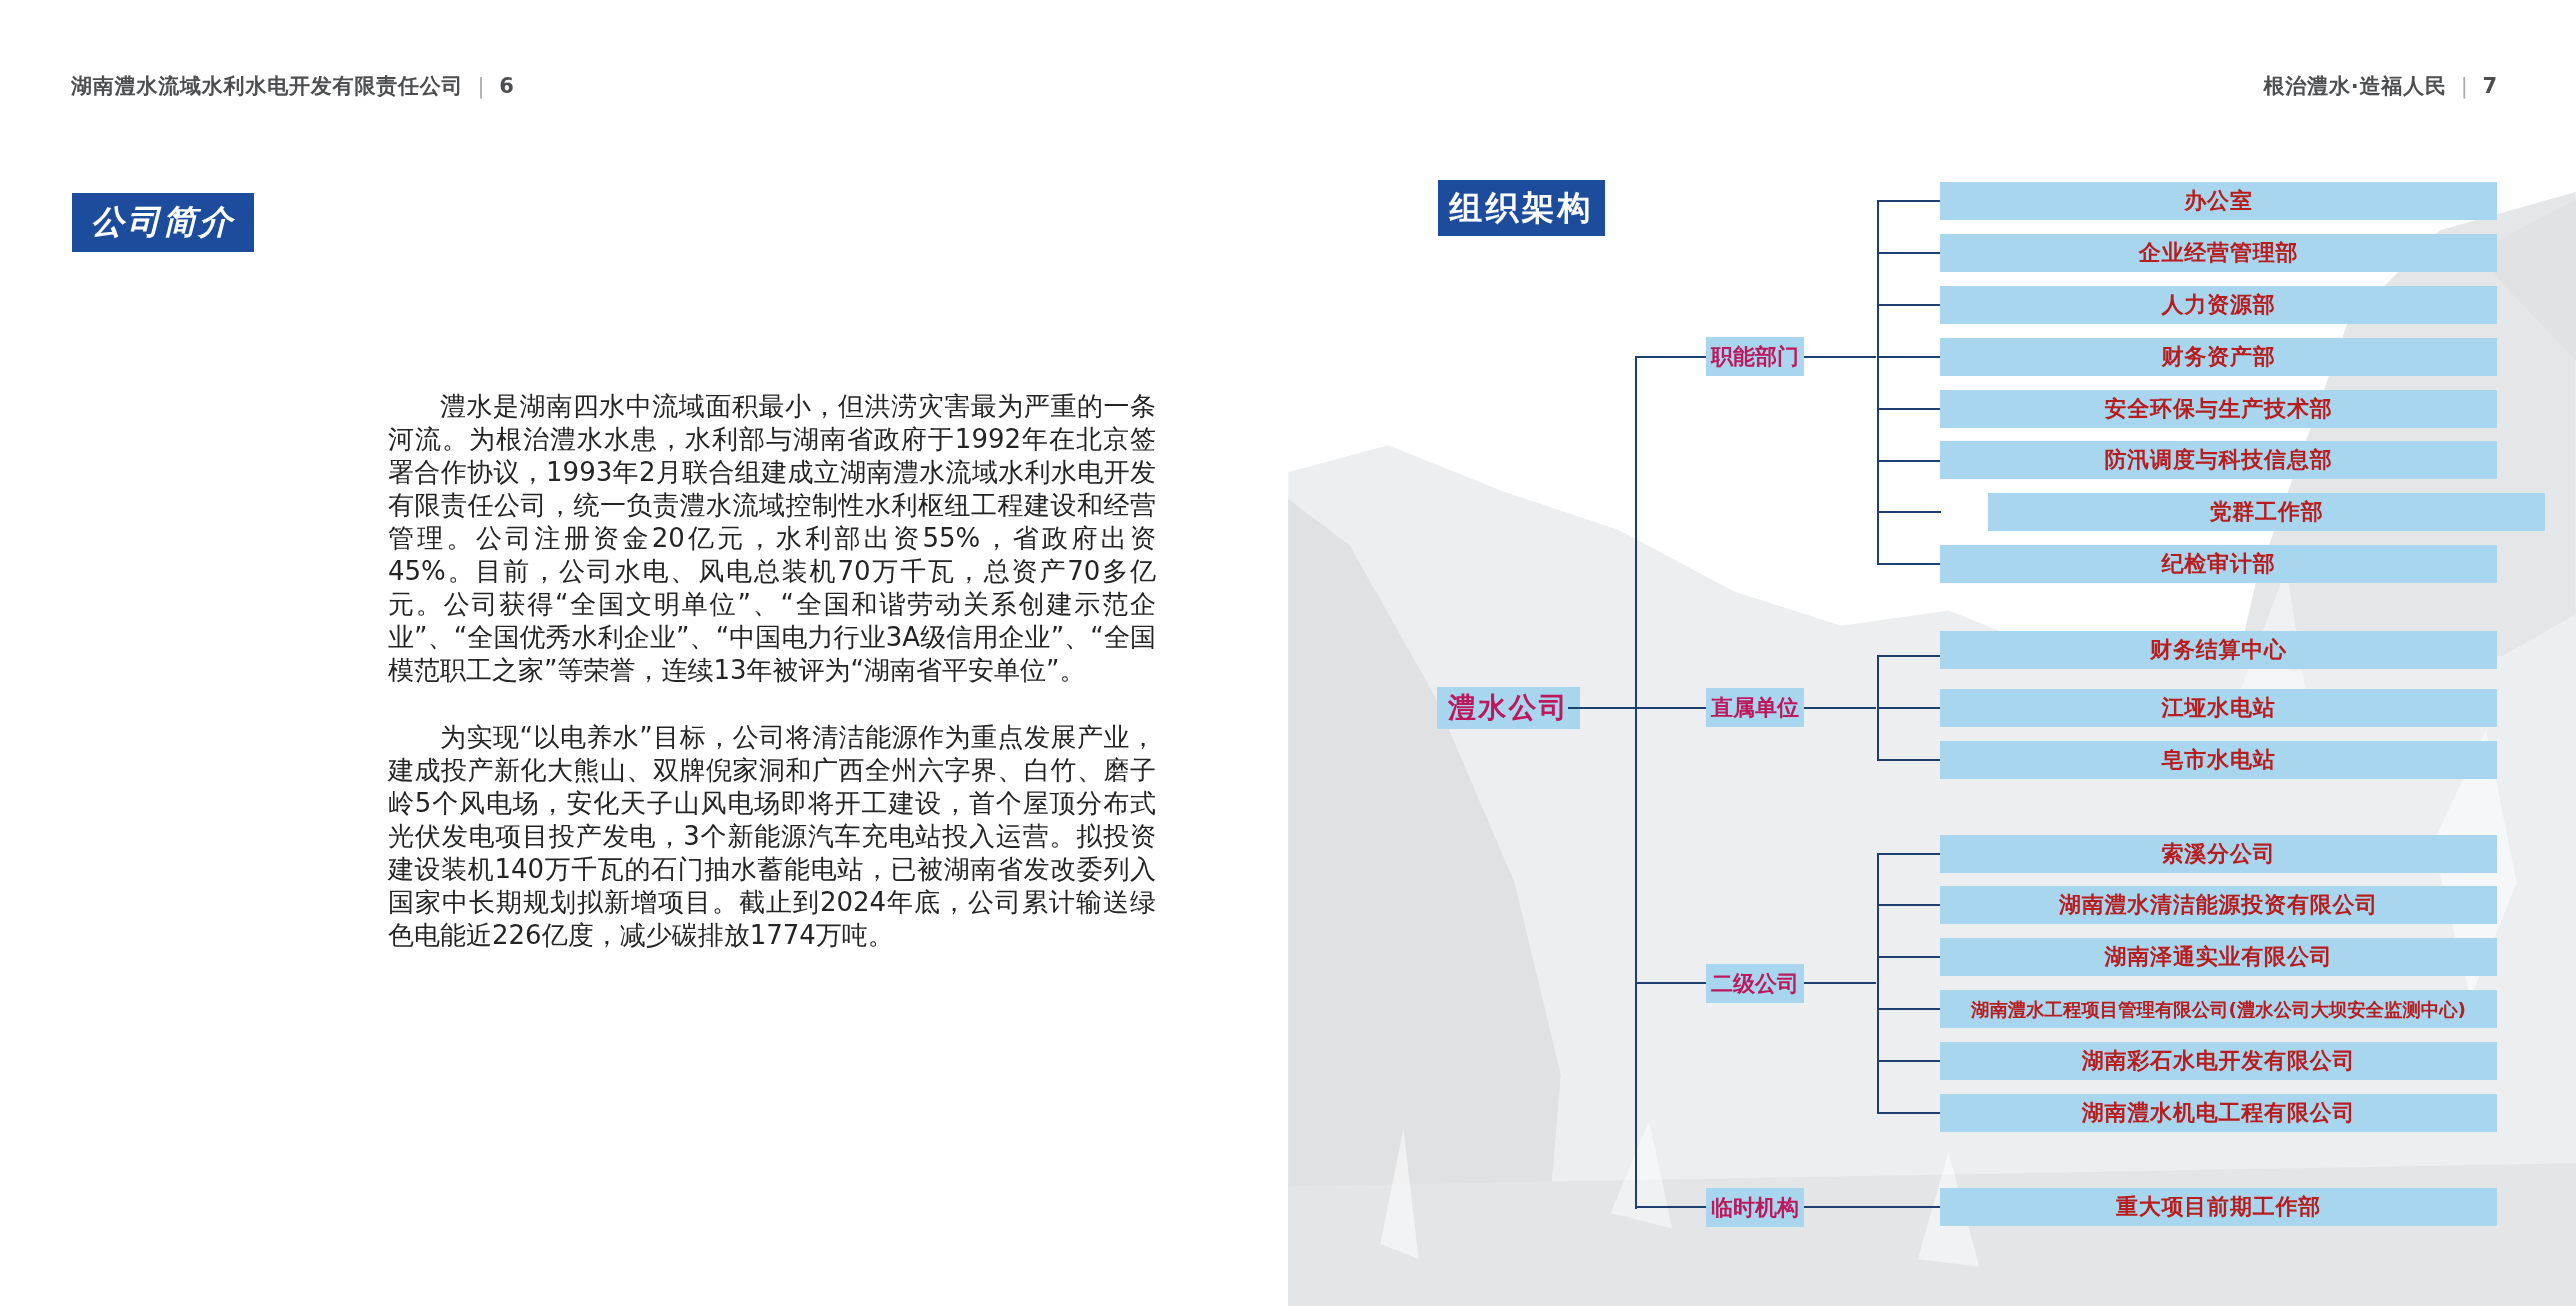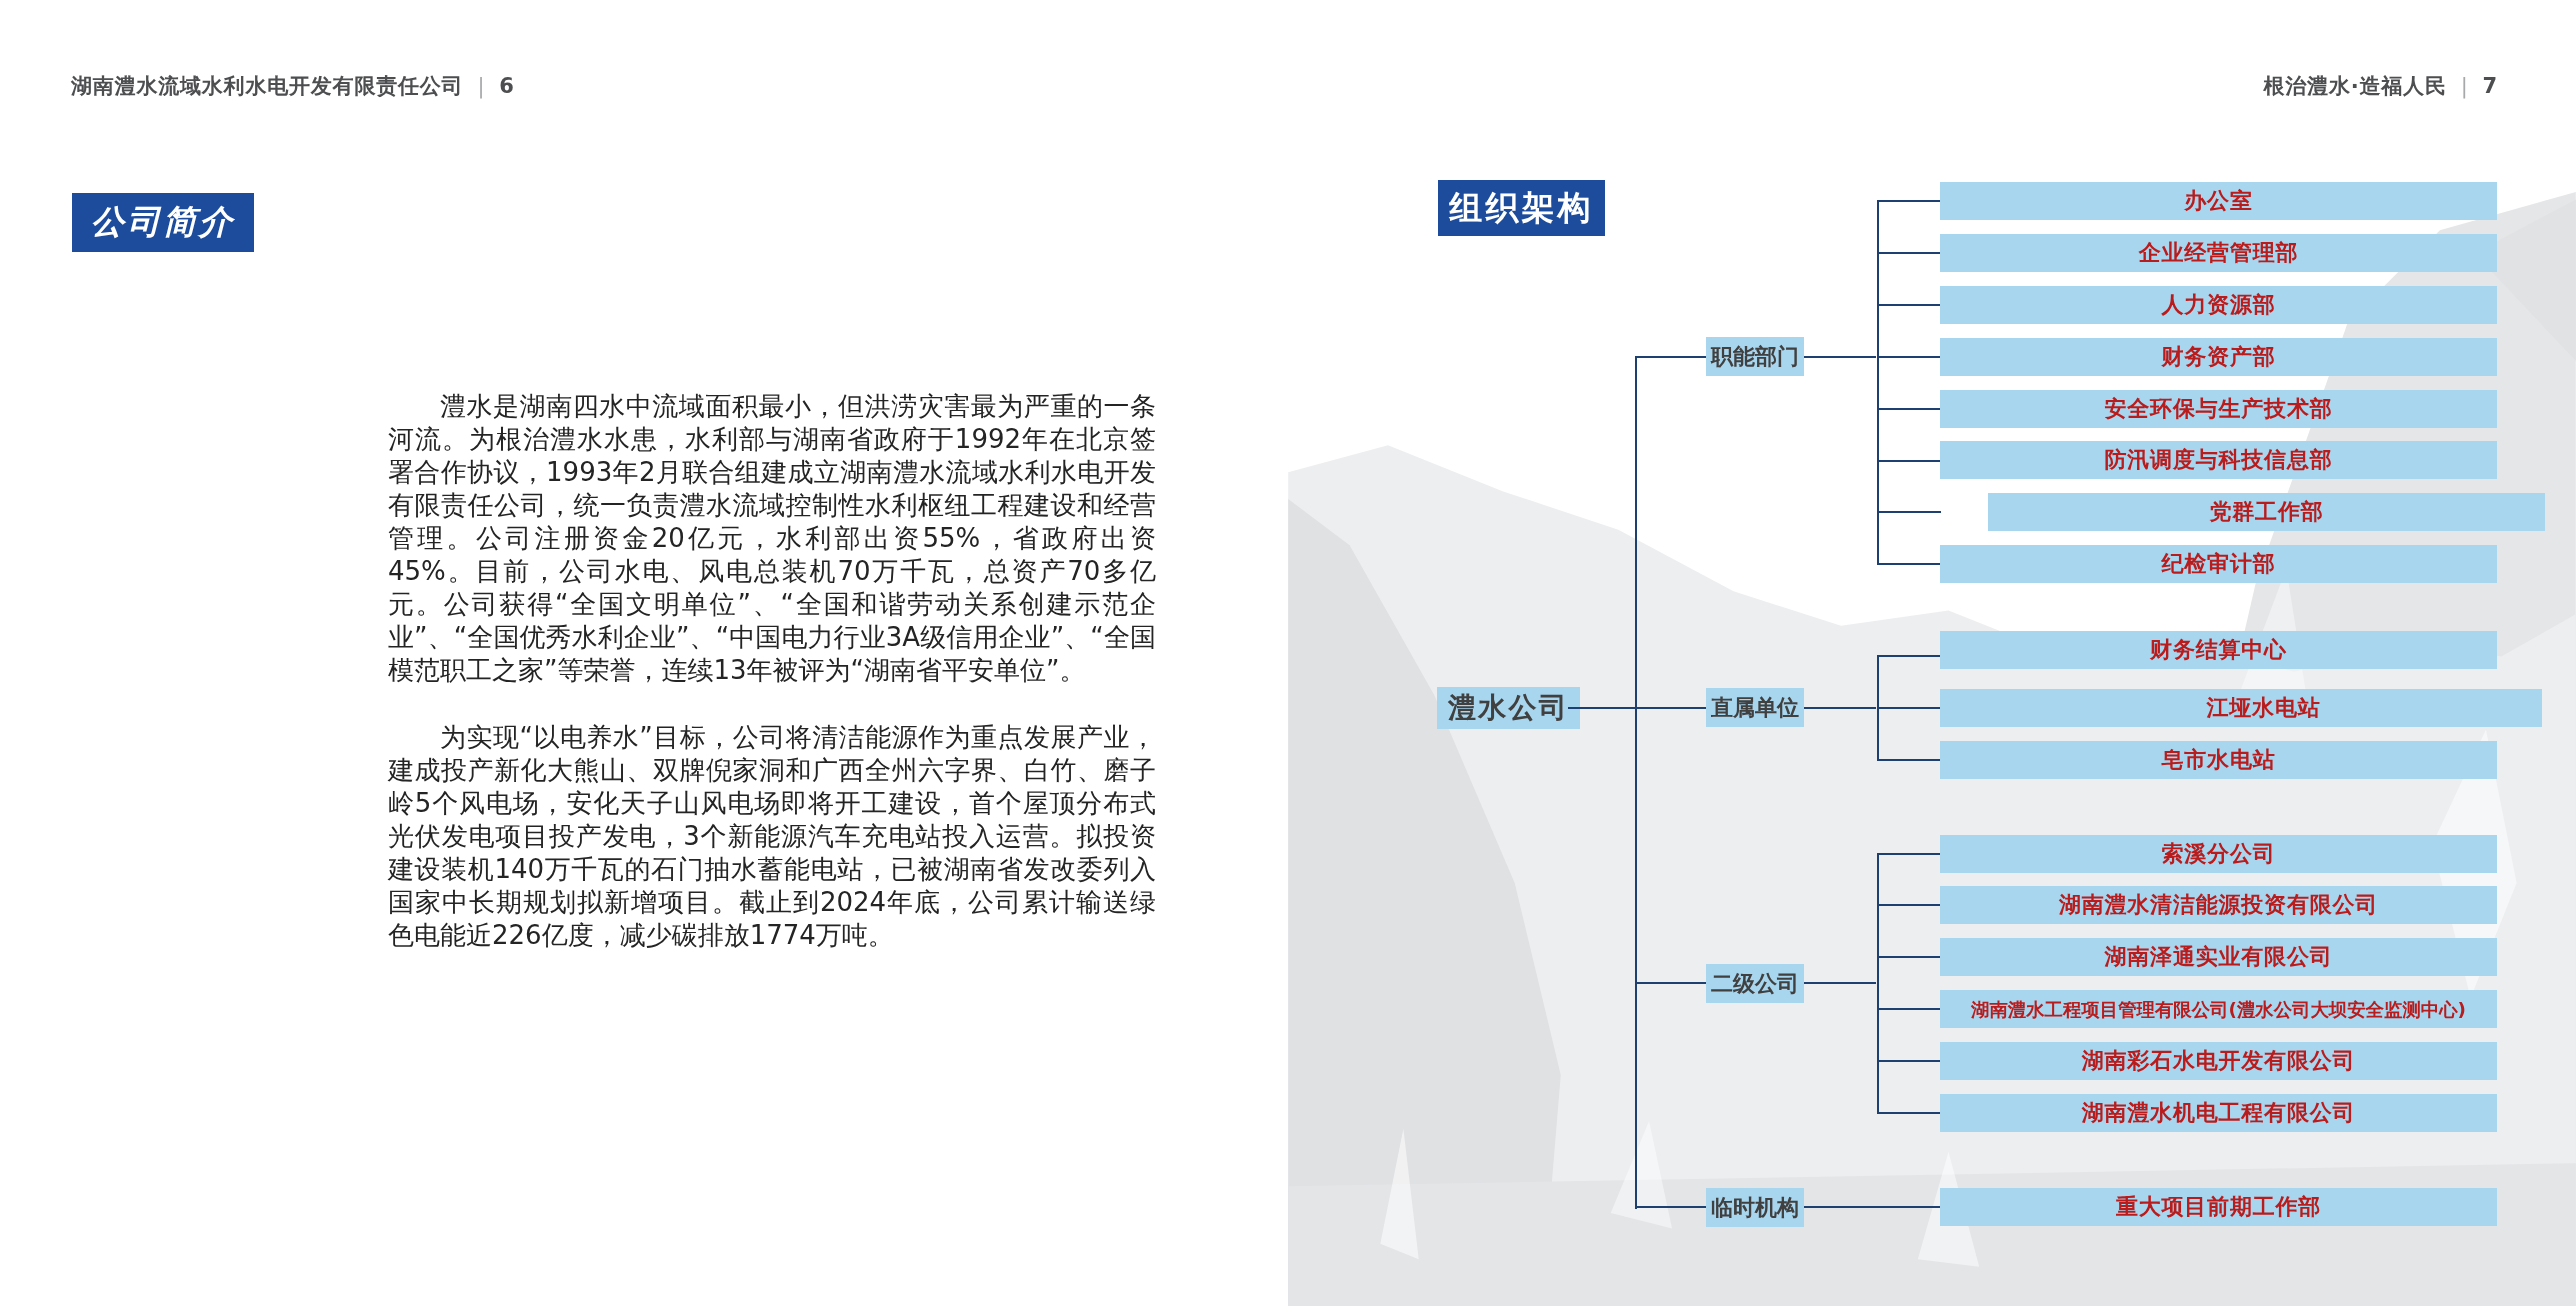--- a/index.html
+++ b/index.html
@@ -24,21 +24,21 @@
   .title-right{left:1438px;top:180px;width:167px;height:56px;}
   
   .body-text{
     position:absolute;left:388px;top:390px;width:768px;
     font-size:26px;line-height:33px;color:#242424;font-weight:500;
     text-align:justify;
   }
   .body-text p{margin:0 0 34px 0;text-indent:2em;}
   
   .node{
-    position:absolute;background:#a9d6ef;color:#404040;font-weight:700;
+    position:absolute;background:#a9d6ef;color:#be185d;font-weight:700;
     display:flex;align-items:center;justify-content:center;white-space:nowrap;
   }
   .root-node{left:1437px;top:687px;width:143px;height:42px;font-size:28px;letter-spacing:2.3px;}
   .branch-node{left:1706px;width:98px;height:39px;font-size:22px;}
   .leaf{
     position:absolute;left:1940px;width:557px;height:38px;background:#a9d6ef;
     color:#b91c1c;font-weight:700;font-size:22px;letter-spacing:0.8px;
     display:flex;align-items:center;justify-content:center;white-space:nowrap;
   }
   .leaf.small{font-size:18.4px;letter-spacing:0;}
@@ -105,21 +105,21 @@
       <div class="leaf" style="top: 493px; margin-left: 48px;">党群工作部</div>
       <div class="leaf" style="top: 545px;">纪检审计部</div>
       <div class="line" style="left: 1635px; top: 707px; width: 71px; height: 2.3px;"></div>
       <div class="node branch-node" style="top: 688px;">直属单位</div>
       <div class="line" style="left: 1804px; top: 707px; width: 72px; height: 2.3px;"></div>
       <div class="line" style="left: 1877px; top: 655px; width: 2.3px; height: 106px;"></div>
       <div class="line" style="left: 1877px; top: 655px; width: 64px; height: 2.3px;"></div>
       <div class="line" style="left: 1877px; top: 707px; width: 64px; height: 2.3px;"></div>
       <div class="line" style="left: 1877px; top: 759px; width: 64px; height: 2.3px;"></div>
       <div class="leaf" style="top: 631px; text-align: right;">财务结算中心</div>
-      <div class="leaf" style="top: 689px; padding-left: 45px;">江垭水电站</div>
+      <div class="leaf" style="top: 689px;">江垭水电站</div>
       <div class="leaf" style="top: 741px;">皂市水电站</div>
       <div class="line" style="left: 1635px; top: 982px; width: 71px; height: 2.3px;"></div>
       <div class="node branch-node" style="top: 964px;">二级公司</div>
       <div class="line" style="left: 1804px; top: 982px; width: 72px; height: 2.3px;"></div>
       <div class="line" style="left: 1877px; top: 853px; width: 2.3px; height: 261px;"></div>
       <div class="line" style="left: 1877px; top: 853px; width: 64px; height: 2.3px;"></div>
       <div class="line" style="left: 1877px; top: 904px; width: 64px; height: 2.3px;"></div>
       <div class="line" style="left: 1877px; top: 956px; width: 64px; height: 2.3px;"></div>
       <div class="line" style="left: 1877px; top: 1008px; width: 64px; height: 2.3px;"></div>
       <div class="line" style="left: 1877px; top: 1060px; width: 64px; height: 2.3px;"></div>

